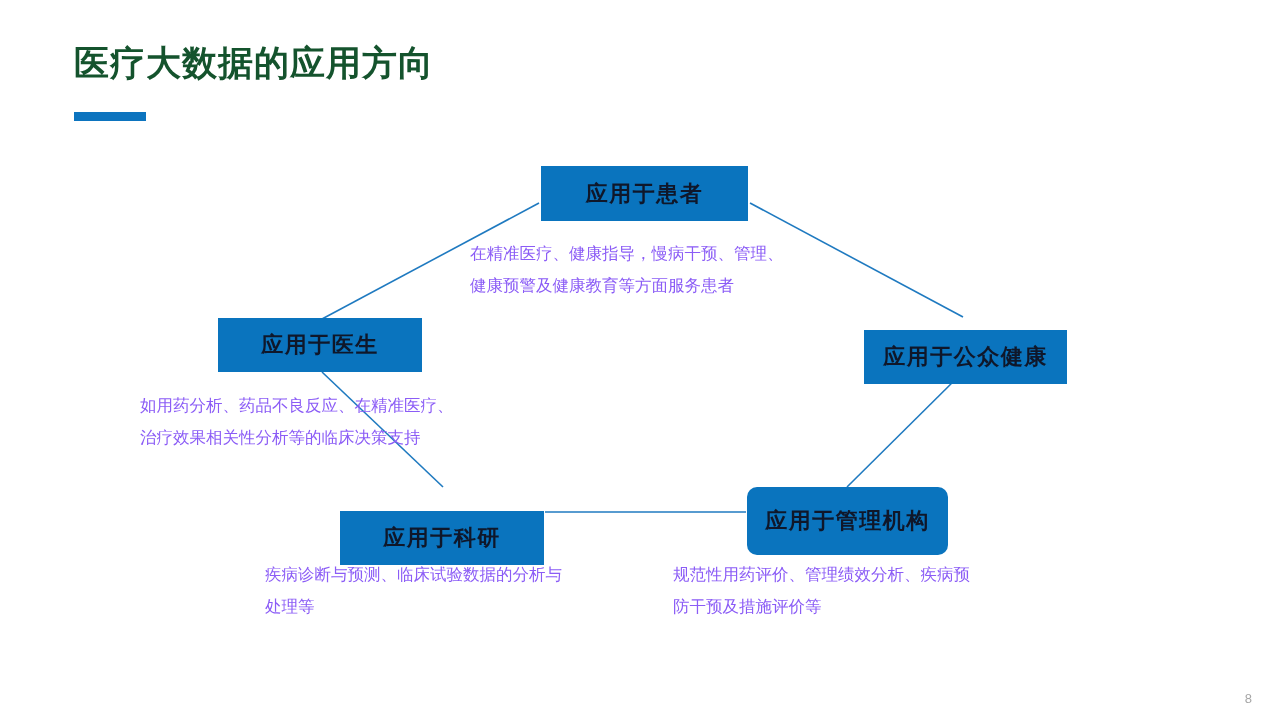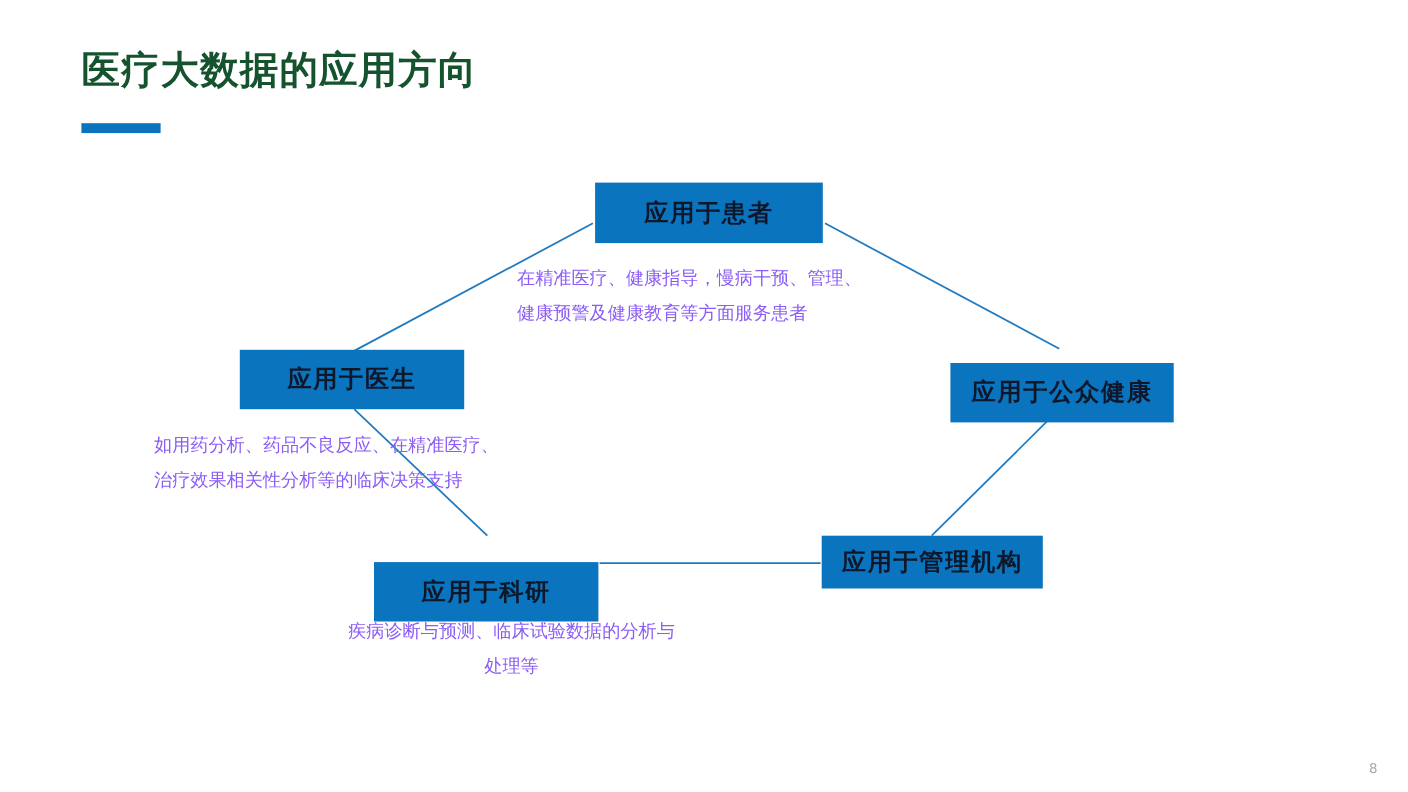--- a/index.html
+++ b/index.html
@@ -67,27 +67,27 @@
     line-height: 32px;
     color: #8b5cf6;
     white-space: pre-line;
   }
 
   
   #box-patient   { left: 541px; top: 166px; width: 207px; height: 55px; }
   #box-doctor    { left: 218px; top: 318px; width: 204px; height: 54px; }
   #box-public    { left: 864px; top: 318px; width: 203px; height: 54px; margin-top: 12px; }
   #box-research  { left: 340px; top: 511px; width: 204px; height: 54px; }
-  #box-admin     { left: 747px; top: 487px; width: 201px; height: 48px; }
+  #box-admin     { left: 747px; top: 487px; width: 201px; height: 68px; border-radius: 10px; }
 
   
   #desc-patient  { left: 470px; top: 237px; width: 400px; }
   #desc-doctor   { left: 140px; top: 389px; width: 400px; }
   #desc-public   { left: 789px; top: 389px; width: 400px; }
-  #desc-research { left: 265px; top: 558px; width: 400px; text-align: center; }
+  #desc-research { left: 265px; top: 558px; width: 400px; }
   #desc-admin    { left: 673px; top: 558px; width: 400px; }
 
   
   .page-number {
     position: absolute;
     right: 28px;
     bottom: 14px;
     font-size: 13px;
     color: #a6a6a6;
   }
@@ -116,16 +116,18 @@
   <div class="node-desc" id="desc-doctor">如用药分析、药品不良反应、在精准医疗、
 治疗效果相关性分析等的临床决策支持</div>
 
   <div class="node-box" id="box-public">应用于公众健康</div>
 
   <div class="node-box" id="box-research">应用于科研</div>
   <div class="node-desc" id="desc-research">疾病诊断与预测、临床试验数据的分析与
 处理等</div>
 
   <div class="node-box" id="box-admin">应用于管理机构</div>
+  <div class="node-desc" id="desc-admin">规范性用药评价、管理绩效分析、疾病预
+防干预及措施评价等</div>
 
   <div class="page-number">8</div>
 
 </div>
 
 </body></html>

